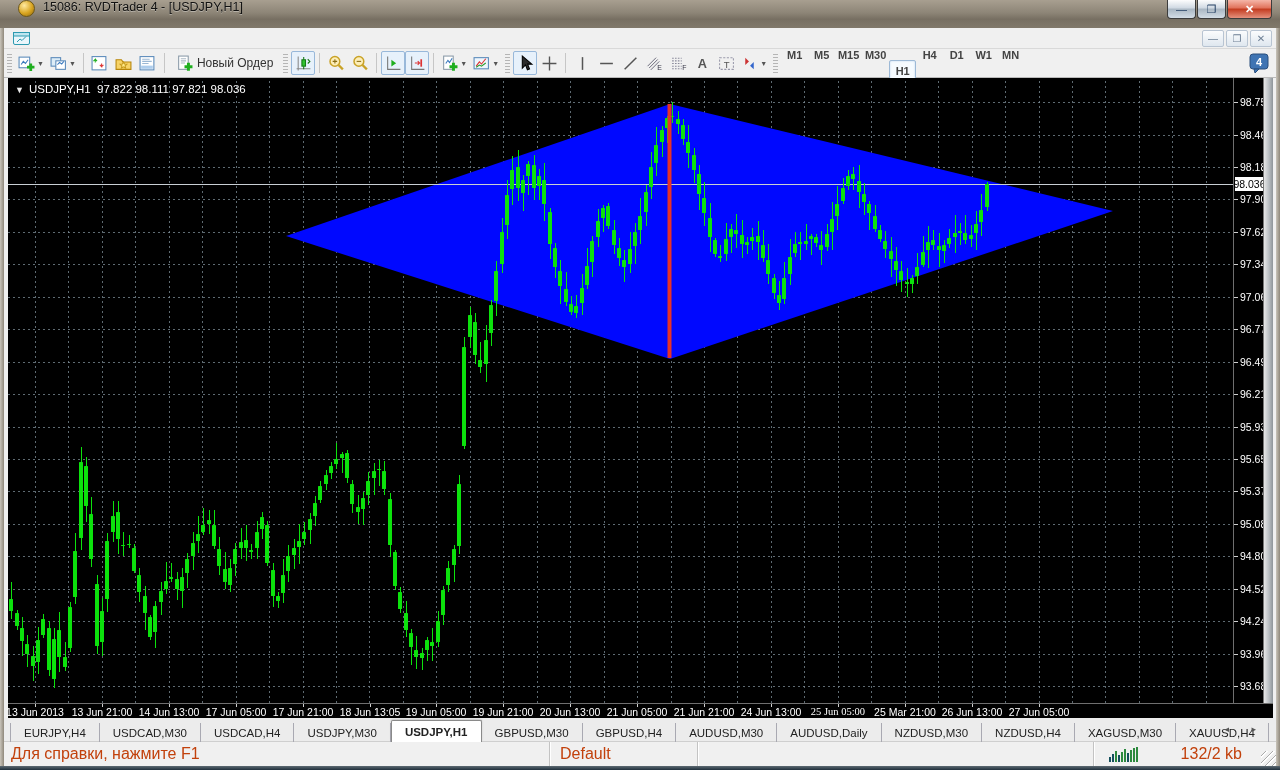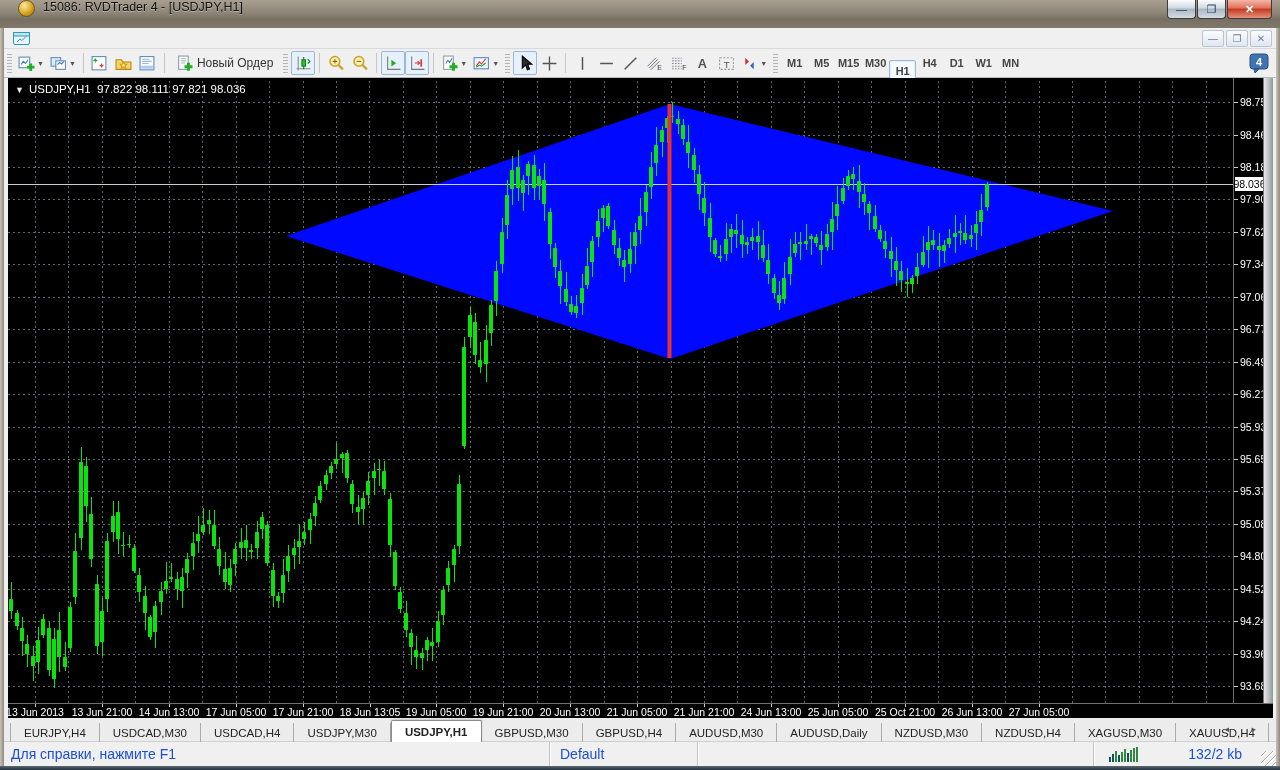--- a/index.html
+++ b/index.html
@@ -74,21 +74,21 @@
   .tabbar { position:absolute; left:4px; top:718px; width:1272px; height:24px; background:#ececec; border-bottom:1px solid #cfcfcf; }
   .tabs { position:absolute; left:6px; top:2px; display:flex; align-items:flex-end; height:22px; }
   .tab { height:19px; padding:0 13px; font-size:11.5px; color:#222; display:flex; align-items:center;
     border-right:1px solid #a9a9b2; }
   .tab:first-child { border-left:1px solid #a9a9b2; }
   .tab.active { height:22px; background:#fff; border:1px solid #8a8a8a; border-bottom:none; border-radius:2px 2px 0 0;
     font-weight:bold; box-shadow:0 -1px 2px rgba(0,0,0,.15); }
   .tab-arrows { position:absolute; right:10px; top:6px; font-size:9px; color:#555; letter-spacing:10px; }
 
   
-  .statusbar { position:absolute; left:4px; top:742px; width:1272px; height:24px; background:#f0f0f0; font-size:14px; color:#1d4ed8; }
+  .statusbar { position:absolute; left:4px; top:742px; width:1272px; height:24px; background:#f0f0f0; font-size:16px; color:#c2410c; }
   .sb-seg { position:absolute; top:0; height:24px; display:flex; align-items:center; border-right:1px solid #c3c3c3; box-shadow:1px 0 0 #fff; }
   .sb-help { left:0; width:546px; padding-left:7px; }
   .sb-profile { left:546px; width:148px; padding-left:10px; }
   .sb-empty { left:694px; width:396px; }
   .sb-right { left:1090px; width:182px; border-right:none; }
   .sb-traffic { position:absolute; right:34px; }
   .sb-grip { position:absolute; right:0; bottom:0; width:15px; height:15px;
     background:repeating-linear-gradient(135deg,transparent 0 3px,#aaa 3px 4px,#fff 4px 5px); }
   .bottom-edge { position:absolute; left:0; top:766px; width:1280px; height:4px;
     background:linear-gradient(180deg,#5d6a72,#20303c); }
@@ -285,21 +285,21 @@
       </div>
       <div class="tb-btn">
         <svg width="17" height="17" viewBox="0 0 16 16">
           <path d="M4 2.5l3.5 3.5L4 9.5z" fill="#c33"></path>
           <path d="M12 13.5L8.5 10 12 6.5z" fill="#36c"></path>
         </svg>
         <span class="ddarrow">▼</span>
       </div>
     </div>
   <div class="tb-handle"></div>
-  <div id="tb-timeframes" style="display:flex;align-items:center">
+  <div id="tb-timeframes" style="display:flex;align-items:flex-start">
       <div class="tb-tf">M1</div>
       <div class="tb-tf">M5</div>
       <div class="tb-tf">M15</div>
       <div class="tb-tf">M30</div>
       <div class="tb-tf active">H1</div>
       <div class="tb-tf">H4</div>
       <div class="tb-tf">D1</div>
       <div class="tb-tf">W1</div>
       <div class="tb-tf">MN</div>
     </div>
@@ -813,23 +813,23 @@
     <div class="da-label" style="left: 495px;">19 Jun 21:00</div>
     <div class="da-tick" style="left: 562px;"></div>
     <div class="da-label" style="left: 562px;">20 Jun 13:00</div>
     <div class="da-tick" style="left: 629px;"></div>
     <div class="da-label" style="left: 629px;">21 Jun 05:00</div>
     <div class="da-tick" style="left: 696px;"></div>
     <div class="da-label" style="left: 696px;">21 Jun 21:00</div>
     <div class="da-tick" style="left: 763px;"></div>
     <div class="da-label" style="left: 763px;">24 Jun 13:00</div>
     <div class="da-tick" style="left: 830px;"></div>
-    <div class="da-label" style="left: 830px;">25 Jun 05:00</div>
+    <div class="da-label" style="left: 830px; font-family: Liberation Serif, serif;">25 Jun 05:00</div>
     <div class="da-tick" style="left: 897px;"></div>
-    <div class="da-label" style="left: 897px;">25 Oct 21:00</div>
+    <div class="da-label" style="left: 897px;">25 Mar 21:00</div>
     <div class="da-tick" style="left: 964px;"></div>
     <div class="da-label" style="left: 964px;">26 Jun 13:00</div>
     <div class="da-tick" style="left: 1031px;"></div>
     <div class="da-label" style="left: 1031px;">27 Jun 05:00</div>
   </div>
 
 <div class="tabbar">
   <div class="tabs" id="tabs">
       <div class="tab">EURJPY,H4</div>
       <div class="tab">USDCAD,M30</div>

